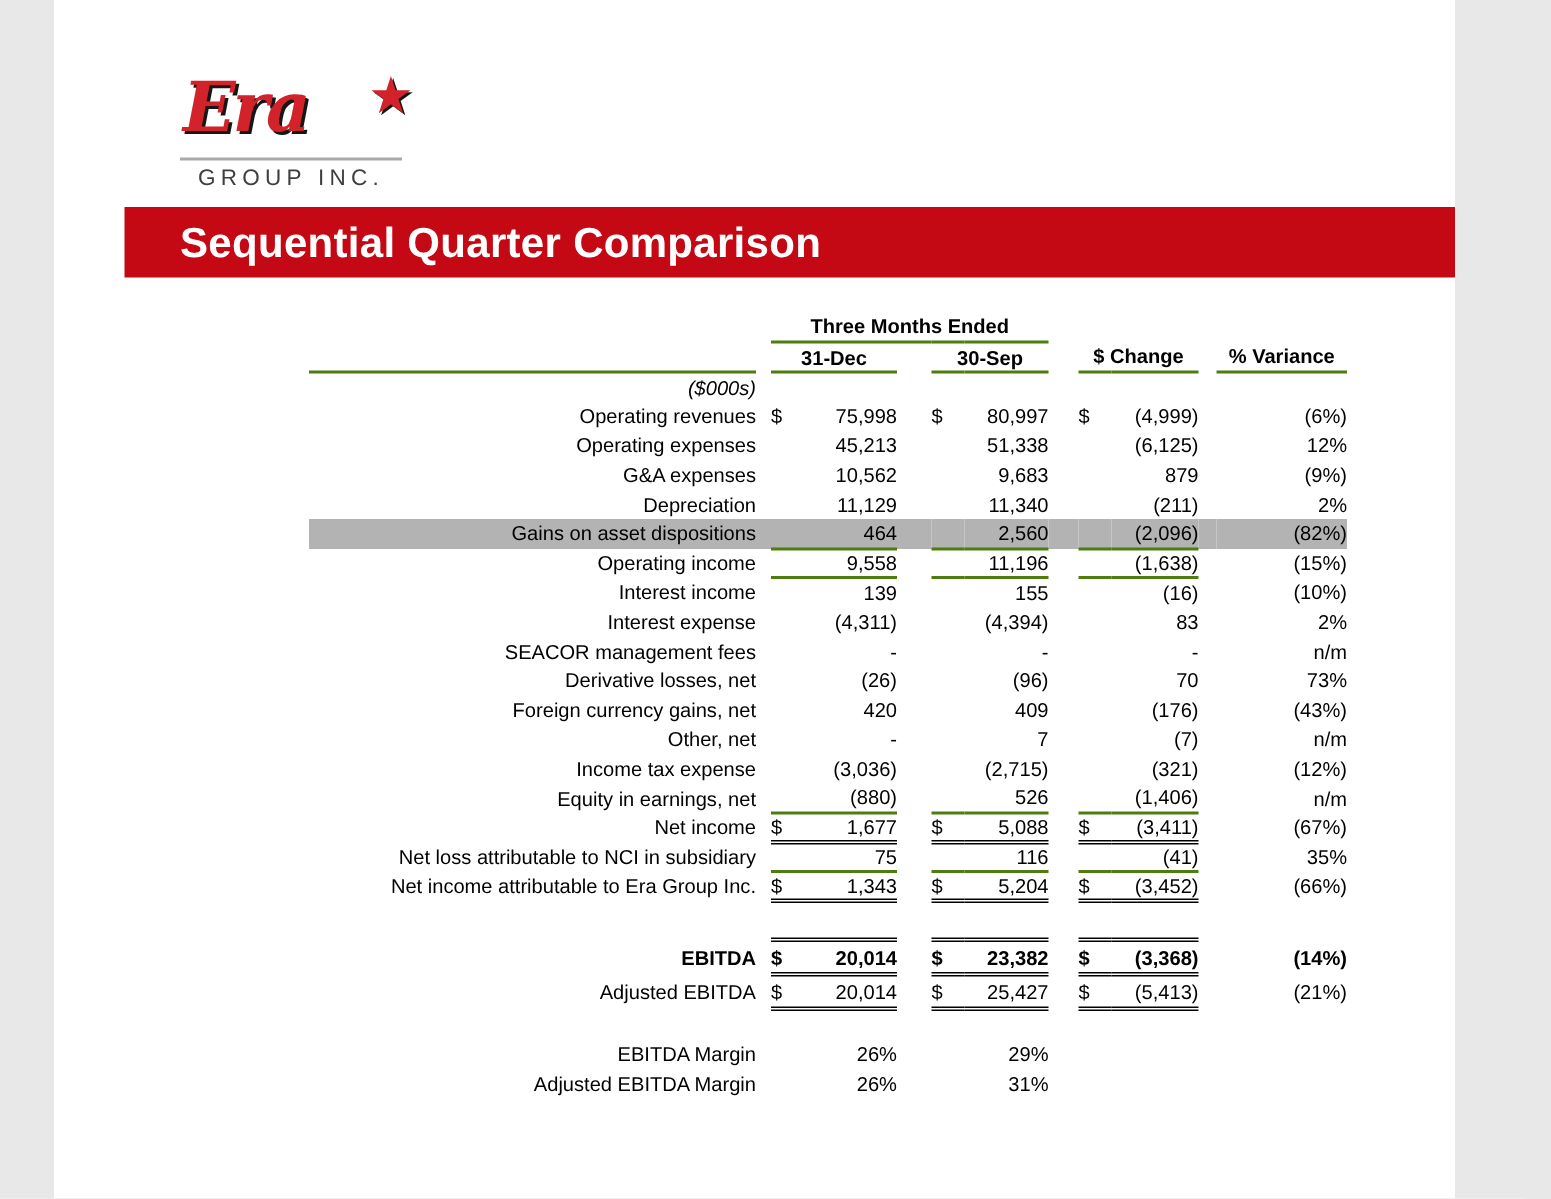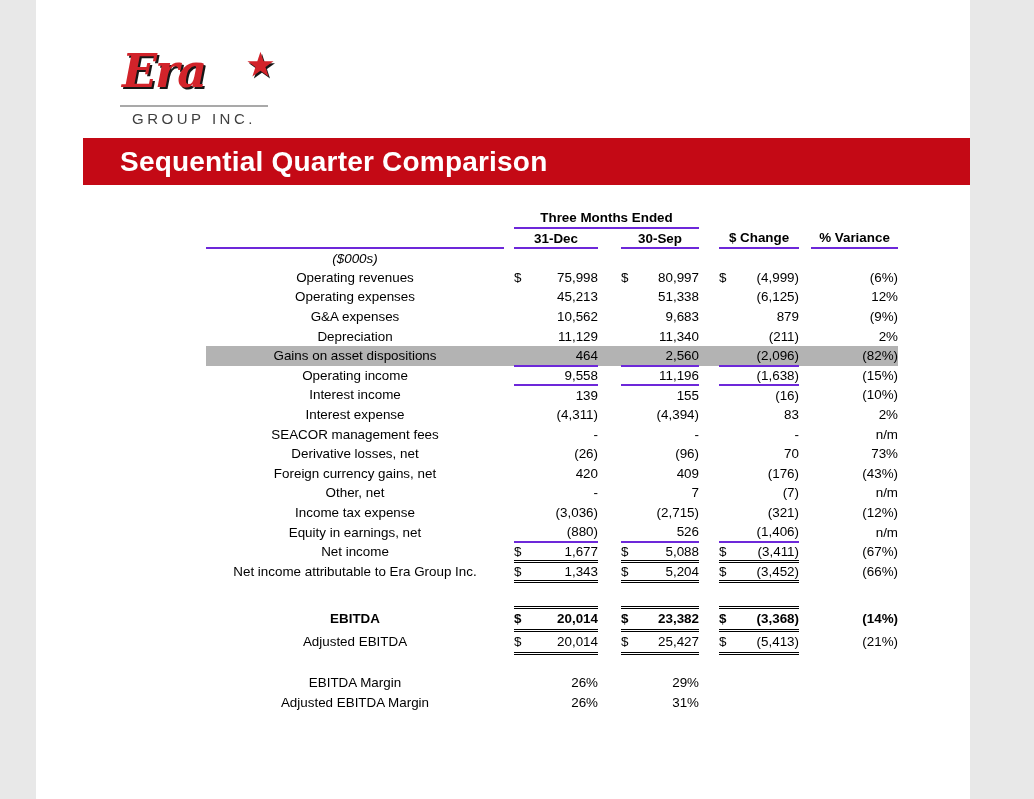--- a/index.html
+++ b/index.html
@@ -51,28 +51,28 @@
   }
 
   
   table.fin {
     position: absolute; left: 170px; top: 207px;
     width: 692px;
     border-collapse: collapse; table-layout: fixed;
     font-size: 13.4px; color: #000;
   }
   table.fin td { height: 19.6px; padding: 0; white-space: nowrap; overflow: visible; vertical-align: middle; }
-  td.lbl  { text-align: center; }
+  td.lbl  { text-align: right; }
   td.it   { font-style: italic; }
   td.usd  { text-align: left;  padding-left: 2px; }
   td.val  { text-align: right; padding-right: 1px; }
   td.pct  { text-align: right; padding-right: 2px; }
   td.gh   { text-align: center; font-weight: bold; }
   td.chdr { text-align: center; font-weight: bold; }
-  .bbs { border-bottom: 2px solid #6d28d9; }
+  .bbs { border-bottom: 2px solid #4d7c0f; }
   .bbd { border-bottom: 3px double #000; }
   .btd { border-top: 3px double #000; }
   tr.hl td { background: #b3b3b3; }
   tr.hdr1 td { height: 21px; }
   tr.hdr2 td { height: 20px; }
 
   
   .page-num {
     position: absolute; left: 941px; top: 719px;
     font-size: 10px; font-weight: bold; color: #000;
@@ -352,20 +352,34 @@
           <td></td>
           <td class="usd bbd">$</td>
           <td class="val bbd">5,088</td>
           <td></td>
           <td class="usd bbd">$</td>
           <td class="val bbd">(3,411)</td>
           <td></td>
           <td class="pct">(67%)</td>
         </tr>
         <tr>
+          <td class="lbl">Net loss attributable to NCI in subsidiary</td>
+          <td></td>
+          <td class="usd bbs"></td>
+          <td class="val bbs">75</td>
+          <td></td>
+          <td class="usd bbs"></td>
+          <td class="val bbs">116</td>
+          <td></td>
+          <td class="usd bbs"></td>
+          <td class="val bbs">(41)</td>
+          <td></td>
+          <td class="pct">35%</td>
+        </tr>
+        <tr>
           <td class="lbl">Net income attributable to Era Group Inc.</td>
           <td></td>
           <td class="usd bbd">$</td>
           <td class="val bbd">1,343</td>
           <td></td>
           <td class="usd bbd">$</td>
           <td class="val bbd">5,204</td>
           <td></td>
           <td class="usd bbd">$</td>
           <td class="val bbd">(3,452)</td>

